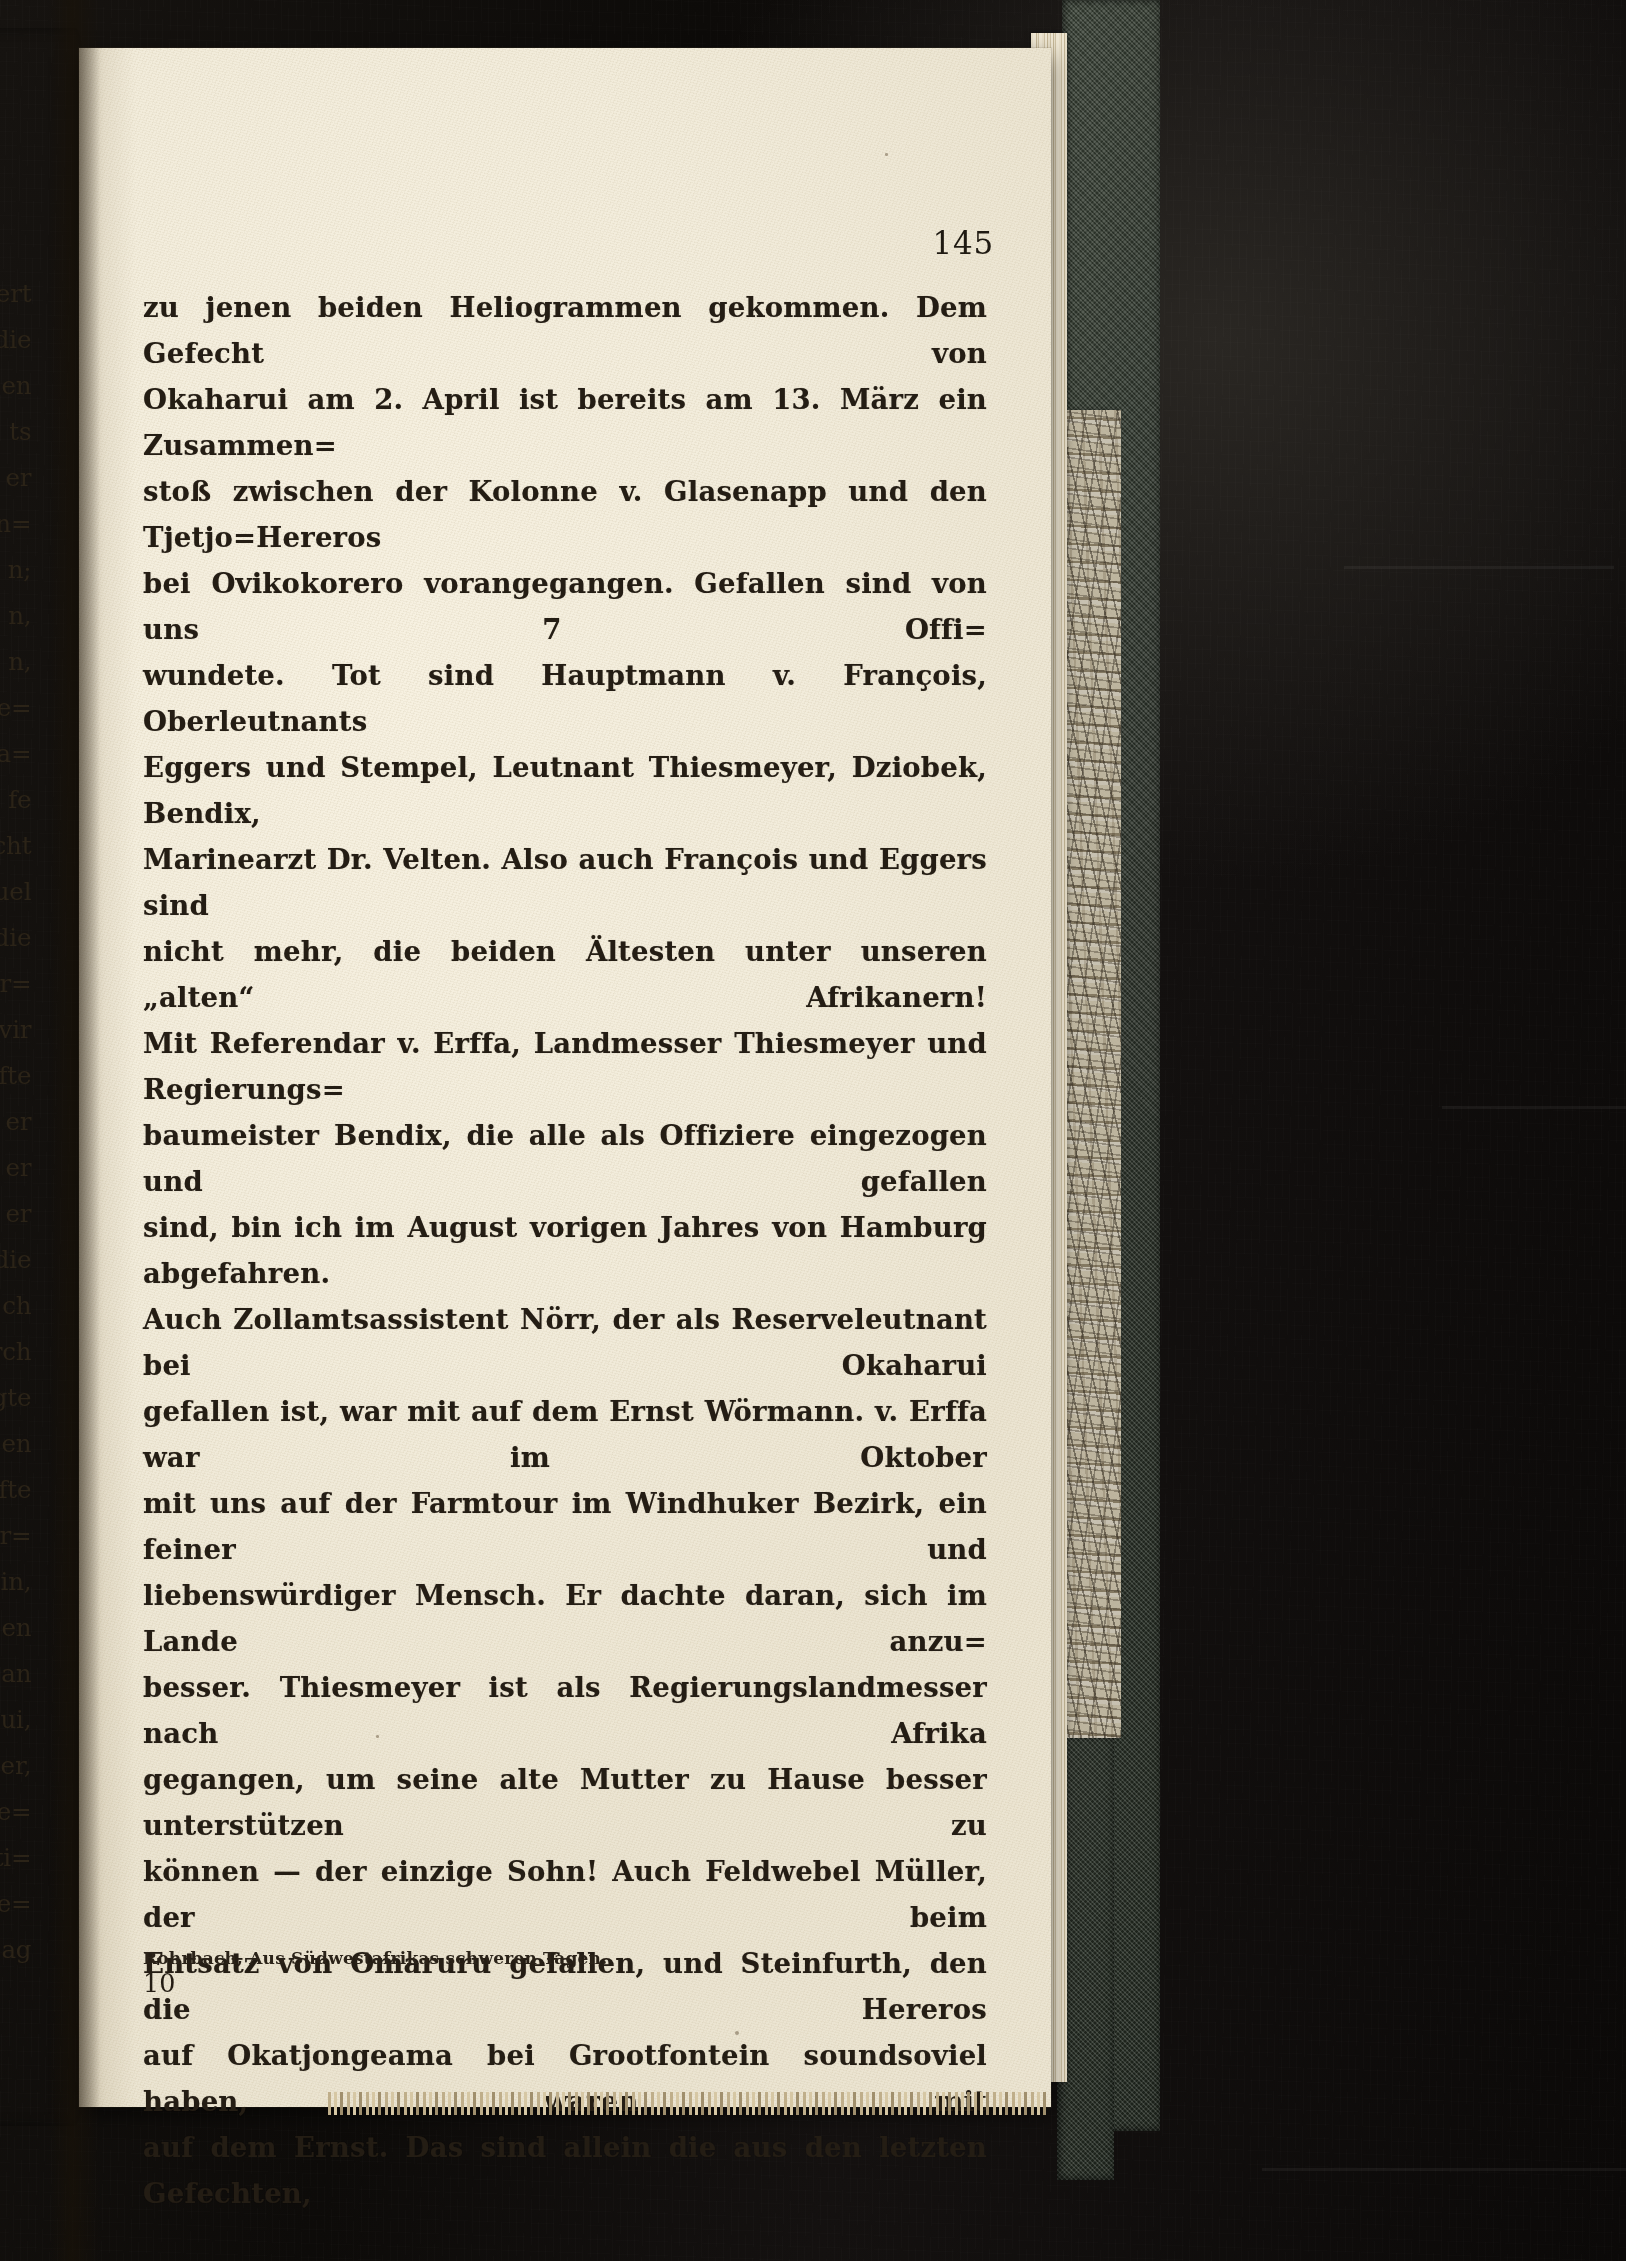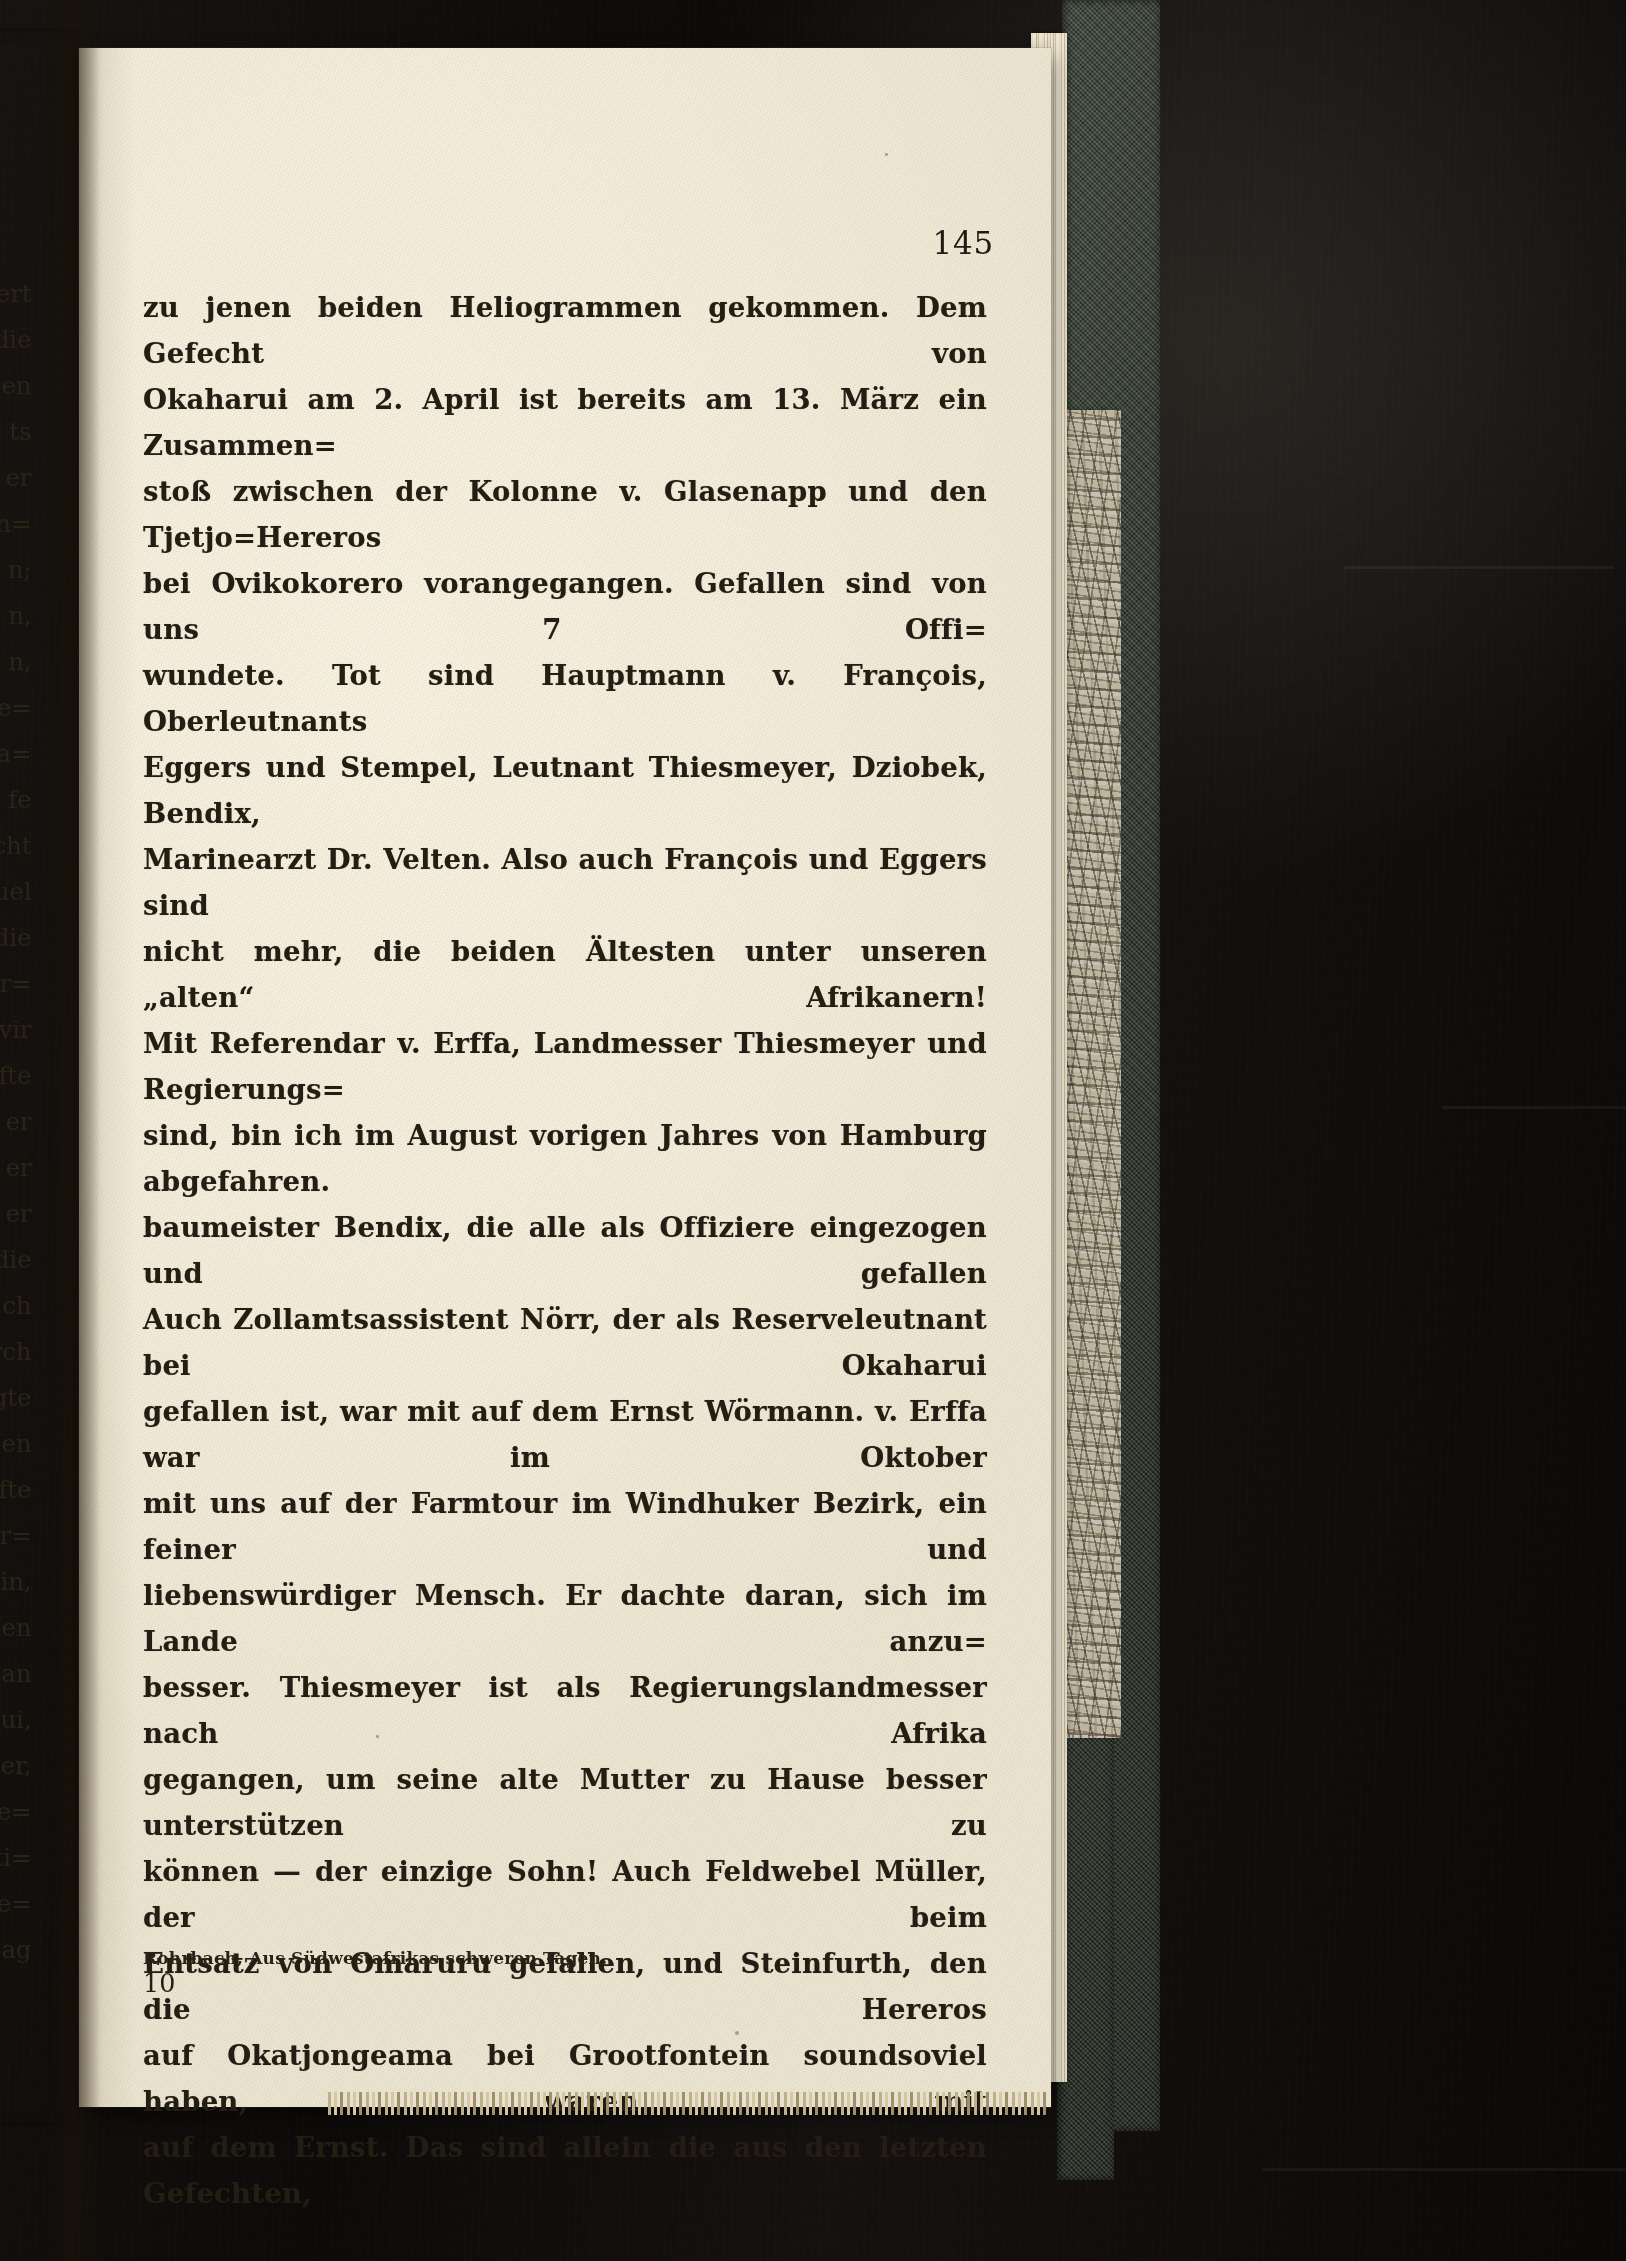--- a/index.html
+++ b/index.html
@@ -329,22 +329,22 @@
         <div>
           <div class="line just">zu jenen beiden Heliogrammen gekommen.  Dem Gefecht von</div>
           <div class="line just">Okaharui am 2. April ist bereits am 13. März ein Zusammen=</div>
           <div class="line just">stoß zwischen der Kolonne v. Glasenapp und den Tjetjo=Hereros</div>
           <div class="line just">bei Ovikokorero vorangegangen.  Gefallen sind von uns 7 Offi=</div>
           <div class="line just">wundete.  Tot sind Hauptmann v. François, Oberleutnants</div>
           <div class="line just">Eggers und Stempel, Leutnant Thiesmeyer, Dziobek, Bendix,</div>
           <div class="line just">Marinearzt Dr. Velten. Also auch François und Eggers sind</div>
           <div class="line just">nicht mehr, die beiden Ältesten unter unseren „alten“ Afrikanern!</div>
           <div class="line just">Mit Referendar v. Erffa, Landmesser Thiesmeyer und Regierungs=</div>
+          <div class="line just">baumeister Bendix, die alle als Offiziere eingezogen und gefallen</div>
           <div class="line just">sind, bin ich im August vorigen Jahres von Hamburg abgefahren.</div>
-          <div class="line just">baumeister Bendix, die alle als Offiziere eingezogen und gefallen</div>
           <div class="line just">Auch Zollamtsassistent Nörr, der als Reserveleutnant bei Okaharui</div>
           <div class="line just">gefallen ist, war mit auf dem Ernst Wörmann. v. Erffa war im Oktober</div>
           <div class="line just">mit uns auf der Farmtour im Windhuker Bezirk, ein feiner und</div>
           <div class="line just">liebenswürdiger Mensch.  Er dachte daran, sich im Lande anzu=</div>
           <div class="line just">besser.  Thiesmeyer ist als Regierungslandmesser nach Afrika</div>
           <div class="line just">gegangen, um seine alte Mutter zu Hause besser unterstützen zu</div>
           <div class="line just">können — der einzige Sohn!  Auch Feldwebel Müller, der beim</div>
           <div class="line just">Entsatz von Omaruru gefallen, und Steinfurth, den die Hereros</div>
           <div class="line just">auf Okatjongeama bei Grootfontein soundsoviel haben, waren mit</div>
           <div class="line just">auf dem Ernst.  Das sind allein die aus den letzten Gefechten,</div>

